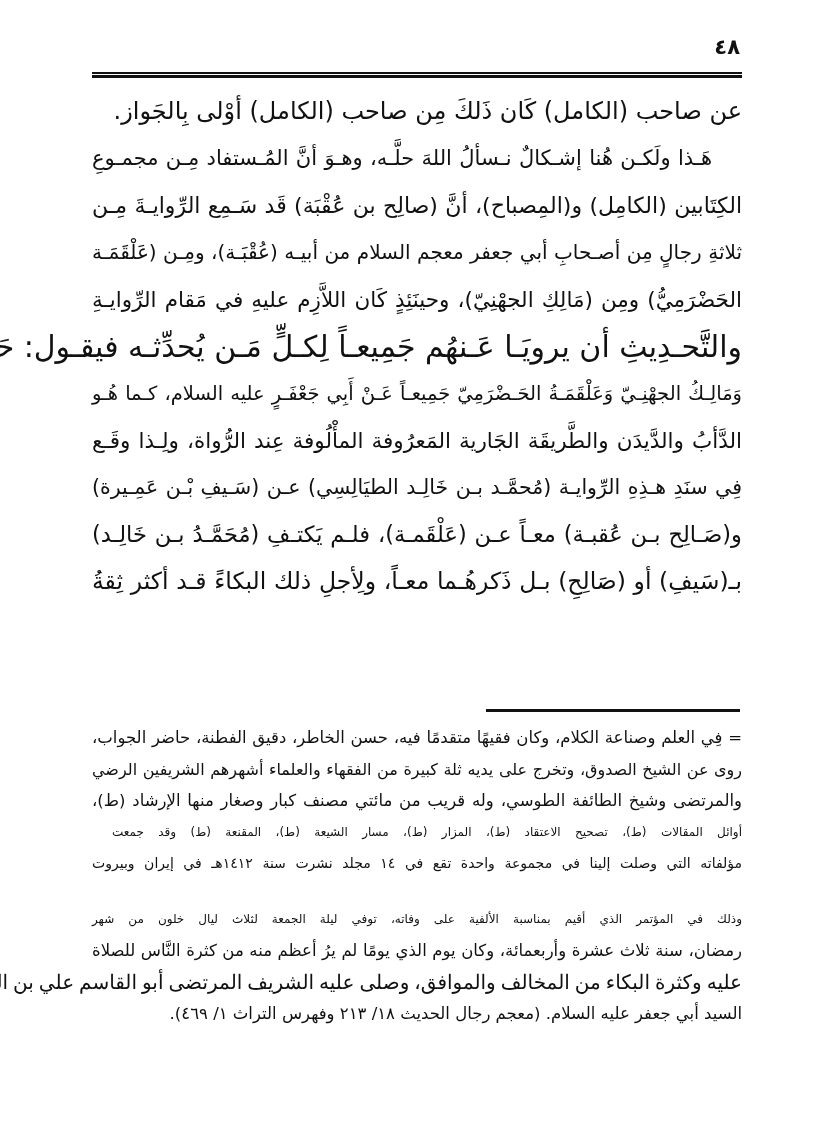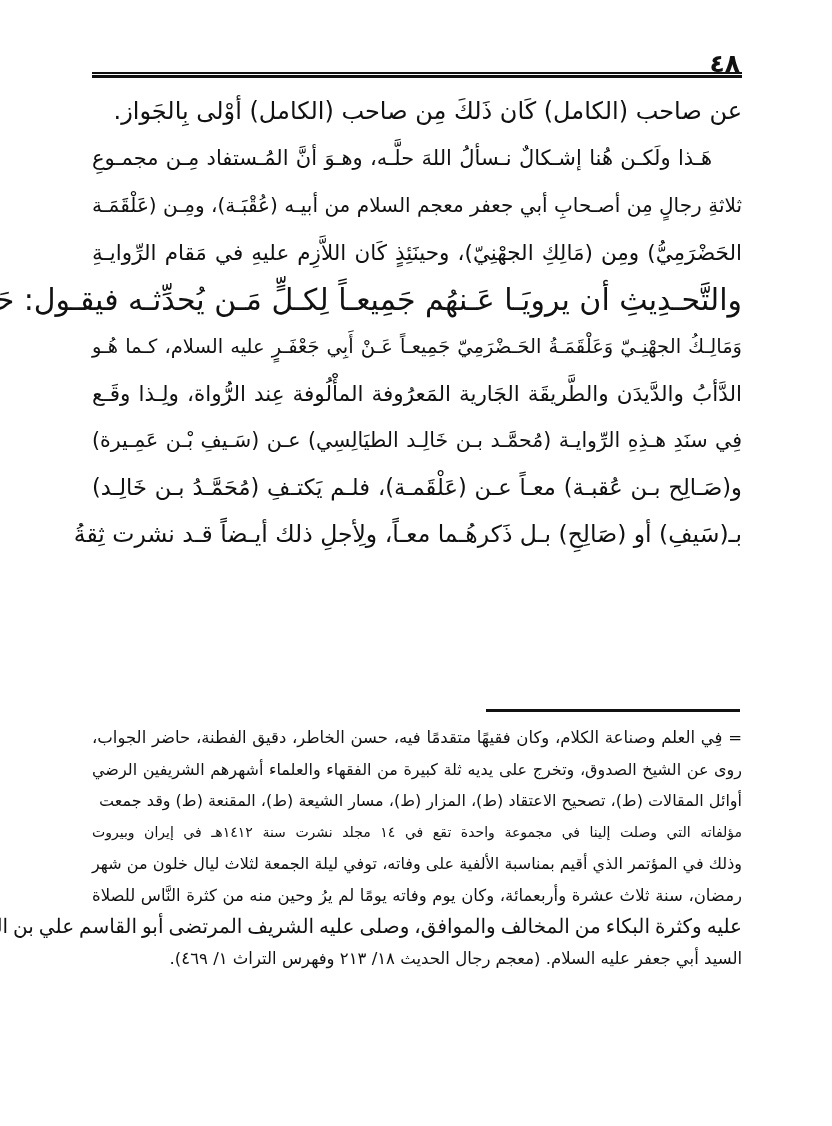--- a/index.html
+++ b/index.html
@@ -35,22 +35,22 @@
     top: 0;
     font-size: 21px;
     font-weight: bold;
     line-height: 34px;
     direction: rtl;
     white-space: nowrap;
   }
   .page-number {
     position: absolute;
     right: 2px;
-    top: 17px;
-    font-size: 25px;
+    top: 0;
+    font-size: 21px;
     font-weight: bold;
     line-height: 34px;
     white-space: nowrap;
     margin-left: 36px;
   }
   .header-rule {
     position: absolute;
     left: 92px;
     top: 72px;
     width: 650px;
@@ -119,36 +119,38 @@
 <div class="page">
 
   <div class="running-header">
     <span class="page-number">٤٨</span>
   </div>
   <div class="header-rule"></div>
 
   <div class="body-text">
     <span class="line last">عن صاحب (الكامل) كَان ذَلكَ مِن صاحب (الكامل) أوْلى بِالجَواز.</span>
     <span class="line" style="padding-right: 30px; font-size: 21px;">هَـذا ولَكـن هُنا إشـكالٌ نـسألُ اللهَ حلَّـه، وهـوَ أنَّ المُـستفاد مِـن مجمـوعِ</span>
+    <span class="line" style="font-size: 22px;">الكِتَابين (الكامِل) و(المِصباح)، أنَّ (صالِح بن عُقْبَة) قَد سَـمِع الرِّوايـةَ مِـن</span>
     <span class="line" style="font-size: 20px;">ثلاثةِ رجالٍ مِن أصـحابِ أبي جعفر معجم السلام من أبيـه (عُقْبَـة)، ومِـن (عَلْقَمَـة</span>
     <span class="line" style="font-size: 21.5px;">الحَضْرَمِيُّ) ومِن (مَالِكِ الجهْنِيّ)، وحينَئِذٍ كَان اللاَّزِم عليهِ في مَقام الرِّوايـةِ</span>
     <span class="line" style="font-size: 30px;">والتَّحـدِيثِ أن يرويَـا عَـنهُم جَمِيعـاً لِكـلٍّ مَـن يُحدِّثـه فيقـول: حَـدَّثَني أَبِي،</span>
     <span class="line" style="font-size: 19.5px;">وَمَالِـكُ الجهْنِـيّ وَعَلْقَمَـةُ الحَـضْرَمِيّ جَمِيعـاً عَـنْ أَبِي جَعْفَـرٍ عليه السلام، كـما هُـو</span>
     <span class="line" style="font-size: 21.5px;">الدَّأبُ والدَّيدَن والطَّريقَة الجَارية المَعرُوفة المأْلُوفة عِند الرُّواة، ولِـذا وقَـع</span>
     <span class="line" style="font-size: 20.5px;">فِي سنَدِ هـذِهِ الرِّوايـة (مُحمَّـد بـن خَالِـد الطيَالِسِي) عـن (سَـيفِ بْـن عَمِـيرة)</span>
     <span class="line" style="font-size: 22.5px;">و(صَـالِح بـن عُقبـة) معـاً عـن (عَلْقَمـة)، فلـم يَكتـفِ (مُحَمَّـدُ بـن خَالِـد)</span>
-    <span class="line" style="font-size: 23.5px;">بـ(سَيفِ) أو (صَالِحِ) بـل ذَكرهُـما معـاً، ولِأجلِ ذلك أيـضاً قـد نشرت ثِقةُ</span>
+    <span class="line" style="font-size: 23.5px;">بـ(سَيفِ) أو (صَالِحِ) بـل ذَكرهُـما معـاً، ولِأجلِ ذلك البكاءً قـد أكثر ثِقةُ</span>
   </div>
 
   <div class="footnote-rule"></div>
 
   <div class="footnotes">
     <span class="fn-line">= فِي العلم وصناعة الكلام، وكان فقيهًا متقدمًا فيه، حسن الخاطر، دقيق الفطنة، حاضر الجواب،</span>
     <span class="fn-line" style="font-size: 16px;">روى عن الشيخ الصدوق، وتخرج على يديه ثلة كبيرة من الفقهاء والعلماء أشهرهم الشريفين الرضي</span>
-    <span class="fn-line" style="font-size: 16px; margin-left: 20px;">أوائل المقالات (ط)، تصحيح الاعتقاد (ط)، المزار (ط)، مسار الشيعة (ط)، المقنعة (ط) وقد جمعت</span>
+    <span class="fn-line">والمرتضى وشيخ الطائفة الطوسي، وله قريب من مائتي مصنف كبار وصغار منها الإرشاد (ط)،</span>
+    <span class="fn-line" style="font-size: 12px; margin-left: 20px;">أوائل المقالات (ط)، تصحيح الاعتقاد (ط)، المزار (ط)، مسار الشيعة (ط)، المقنعة (ط) وقد جمعت</span>
     <span class="fn-line" style="font-size: 14px;">مؤلفاته التي وصلت إلينا في مجموعة واحدة تقع في ١٤ مجلد نشرت سنة ١٤١٢هـ في إيران وبيروت</span>
-    <span class="fn-line" style="font-size: 16px;">وذلك في المؤتمر الذي أقيم بمناسبة الألفية على وفاته، توفي ليلة الجمعة لثلاث ليال خلون من شهر</span>
-    <span class="fn-line">رمضان، سنة ثلاث عشرة وأربعمائة، وكان يوم وفاته يومًا لم يرُ وحين منه من كثرة النَّاس للصلاة</span>
+    <span class="fn-line" style="font-size: 12px; margin-top: 24px;">وذلك في المؤتمر الذي أقيم بمناسبة الألفية على وفاته، توفي ليلة الجمعة لثلاث ليال خلون من شهر</span>
+    <span class="fn-line">رمضان، سنة ثلاث عشرة وأربعمائة، وكان يوم الذي يومًا لم يرُ أعظم منه من كثرة النَّاس للصلاة</span>
     <span class="fn-line" style="font-size: 20px; font-family: Liberation Serif, serif;">عليه وكثرة البكاء من المخالف والموافق، وصلى عليه الشريف المرتضى أبو القاسم علي بن الحسين</span>
     <span class="fn-line last">السيد أبي جعفر عليه السلام. (معجم رجال الحديث ١٨/ ٢١٣ وفهرس التراث ١/ ٤٦٩).</span>
   </div>
 
 </div>
 
 </body></html>

